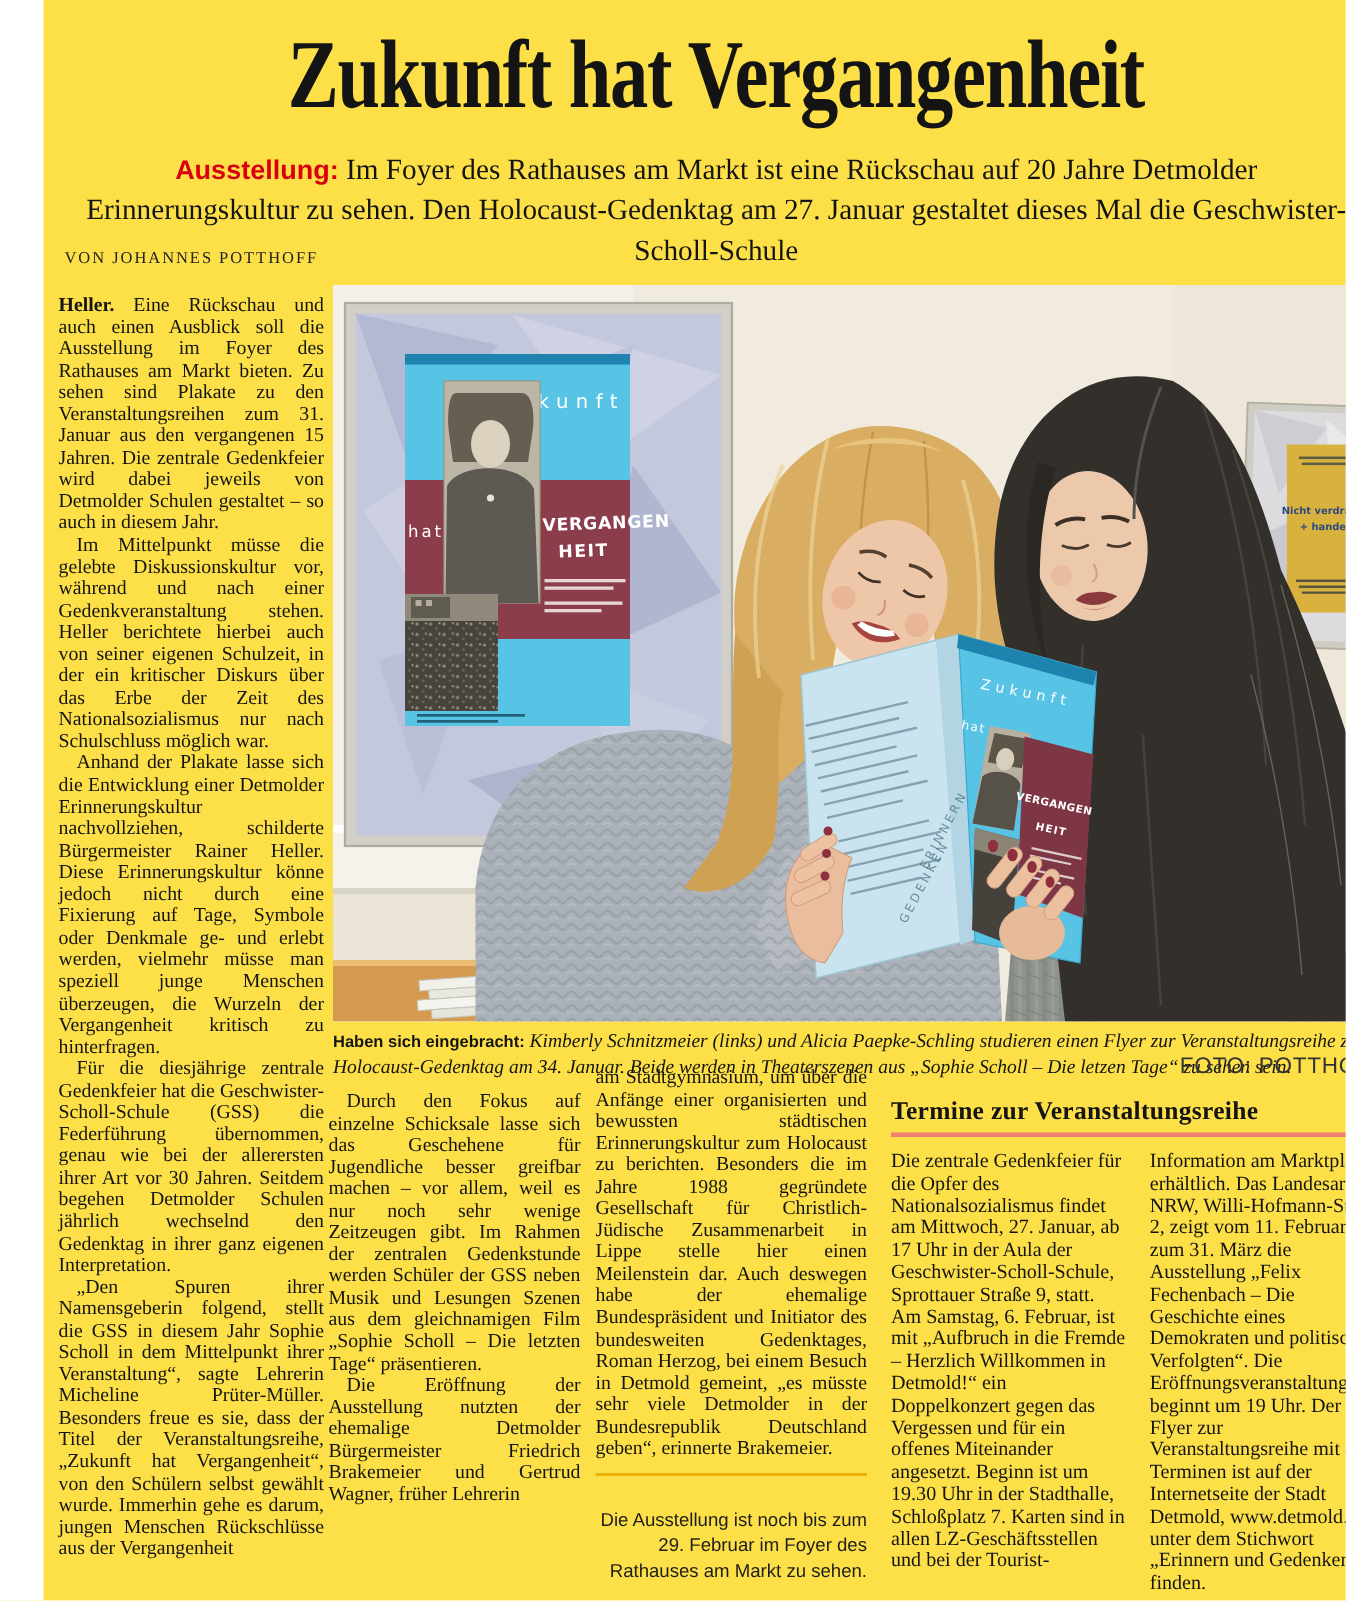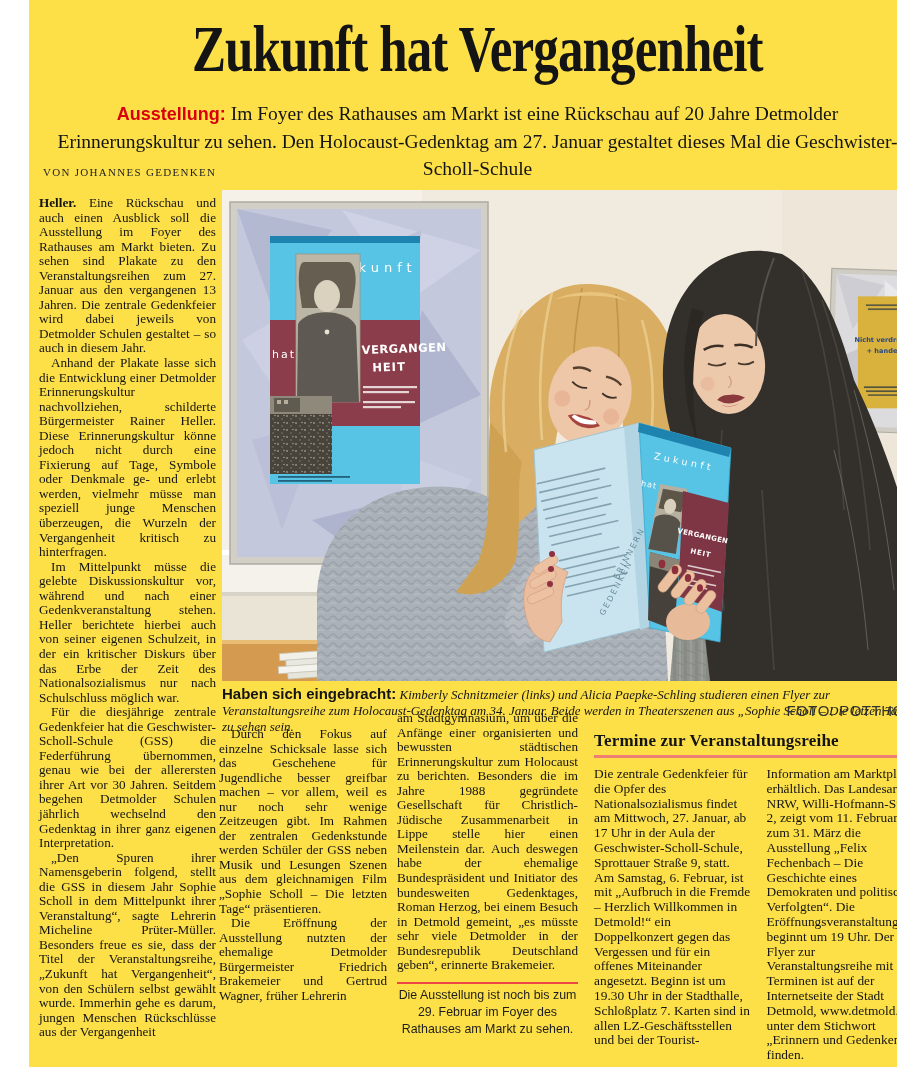--- a/index.html
+++ b/index.html
@@ -12,53 +12,53 @@
            font-size:19.5px;line-height:27px;font-weight:500;}
   .kicker{color:#d8000f;font-family:"Liberation Sans",sans-serif;font-weight:bold;font-size:18px;}
   .byline{position:absolute;top:166px;left:14px;font-size:11px;letter-spacing:1.3px;color:#222;}
   .col{position:absolute;text-align:justify;font-size:13.2px;line-height:14.55px;}
   .col p{margin:0;}
   .col p.ind{text-indent:12px;}
   #col1{left:10px;top:196px;width:177px;}
   #col2{left:190px;top:727px;width:168px;}
   #col3{left:368px;top:711px;width:181px;}
   .lead-word{font-weight:bold;}
-  .note{margin-top:9px;border-top:2px solid #ef4444;padding-top:3px;
+  .note{margin-top:9px;border-top:2px solid #eab308;padding-top:21px;
         font-family:"Liberation Sans","DejaVu Sans",sans-serif;font-size:12.4px;line-height:17px;
-        text-align:center;color:#1d1d1d;}
+        text-align:right;color:#1d1d1d;}
   .photo-wrap{position:absolute;left:193px;top:190px;width:704px;height:491px;background:#efe9dd;}
   .caption{position:absolute;left:193px;top:686px;width:702px;font-size:13px;line-height:16.2px;}
-  .caption b{font-family:"Liberation Sans",sans-serif;font-size:15px;}
+  .caption b{font-family:"Liberation Sans",sans-serif;font-size:11px;}
   .credit{position:absolute;right:0;top:17px;font-family:Liberation Sans, sans-serif;
           font-size:15px;letter-spacing:.5px;color:#333;font-style:normal;}
   .termine{position:absolute;left:558px;top:731px;width:336px;}
   .termine h2{margin:0 0 0 7px;font-size:17px;font-weight:bold;letter-spacing:.2px;}
   .termine .rule{height:3px;background:#ee7f75;margin:4px 0 9px 7px;}
   .tcols{display:flex;gap:16px;padding-left:7px;}
   .tcol{width:158px;font-size:13.4px;line-height:14.8px;text-align:left;}
 </style>
 </head>
 <body>
 
 <div class="page">
 
   <div class="headline-wrap">
     <h1 class="headline">Zukunft hat Vergangenheit</h1>
   </div>
 
   <p class="subhead"><span class="kicker">Ausstellung:</span>
     <span>Im Foyer des Rathauses am Markt ist eine Rückschau auf 20 Jahre Detmolder Erinnerungskultur zu sehen. Den Holocaust-Gedenktag am 27. Januar gestaltet dieses Mal die Geschwister-Scholl-Schule</span></p>
 
-  <div class="byline">VON JOHANNES GEDENKEN</div>
+  <div class="byline">VON JOHANNES POTTHOFF</div>
 
   <div class="col" id="col1">
     <p><b class="lead-word">Heller.</b>
-       <span>Eine Rückschau und auch einen Ausblick soll die Ausstellung im Foyer des Rathauses am Markt bieten. Zu sehen sind Plakate zu den Veranstaltungsreihen zum 27. Januar aus den vergangenen 13 Jahren. Die zentrale Gedenkfeier wird dabei jeweils von Detmolder Schulen gestaltet – so auch in diesem Jahr.</span></p>
+       <span>Eine Rückschau und auch einen Ausblick soll die Ausstellung im Foyer des Rathauses am Markt bieten. Zu sehen sind Plakate zu den Veranstaltungsreihen zum 31. Januar aus den vergangenen 15 Jahren. Die zentrale Gedenkfeier wird dabei jeweils von Detmolder Schulen gestaltet – so auch in diesem Jahr.</span></p>
+    <p class="ind">Im Mittelpunkt müsse die gelebte Diskussionskultur vor, während und nach einer Gedenkveranstaltung stehen. Heller berichtete hierbei auch von seiner eigenen Schulzeit, in der ein kritischer Diskurs über das Erbe der Zeit des Nationalsozialismus nur nach Schulschluss möglich war.</p>
     <p class="ind">Anhand der Plakate lasse sich die Entwicklung einer Detmolder Erinnerungskultur nachvollziehen, schilderte Bürgermeister Rainer Heller. Diese Erinnerungskultur könne jedoch nicht durch eine Fixierung auf Tage, Symbole oder Denkmale ge- und erlebt werden, vielmehr müsse man speziell junge Menschen überzeugen, die Wurzeln der Vergangenheit kritisch zu hinterfragen.</p>
-    <p class="ind">Im Mittelpunkt müsse die gelebte Diskussionskultur vor, während und nach einer Gedenkveranstaltung stehen. Heller berichtete hierbei auch von seiner eigenen Schulzeit, in der ein kritischer Diskurs über das Erbe der Zeit des Nationalsozialismus nur nach Schulschluss möglich war.</p>
     <p class="ind">Für die diesjährige zentrale Gedenkfeier hat die Geschwister-Scholl-Schule (GSS) die Federführung übernommen, genau wie bei der allerersten ihrer Art vor 30 Jahren. Seitdem begehen Detmolder Schulen jährlich wechselnd den Gedenktag in ihrer ganz eigenen Interpretation.</p>
     <p class="ind">„Den Spuren ihrer Namensgeberin folgend, stellt die GSS in diesem Jahr Sophie Scholl in dem Mittelpunkt ihrer Veranstaltung“, sagte Lehrerin Micheline Prüter-Müller. Besonders freue es sie, dass der Titel der Veranstaltungsreihe, „Zukunft hat Vergangenheit“, von den Schülern selbst gewählt wurde. Immerhin gehe es darum, jungen Menschen Rückschlüsse aus der Vergangenheit</p>
   </div>
 
   <div class="photo-wrap">
   <svg width="704" height="491" viewBox="0 0 704 491" xmlns="http://www.w3.org/2000/svg">
     <defs>
       <pattern id="knitA" width="12" height="9" patternUnits="userSpaceOnUse">
         <path d="M0 5 Q3 1 6 5 T12 5" fill="none" stroke="#8d949c" stroke-width="1.6"></path>
         <path d="M0 9 Q3 6 6 9 T12 9" fill="none" stroke="#c4c9cf" stroke-width="1"></path>

